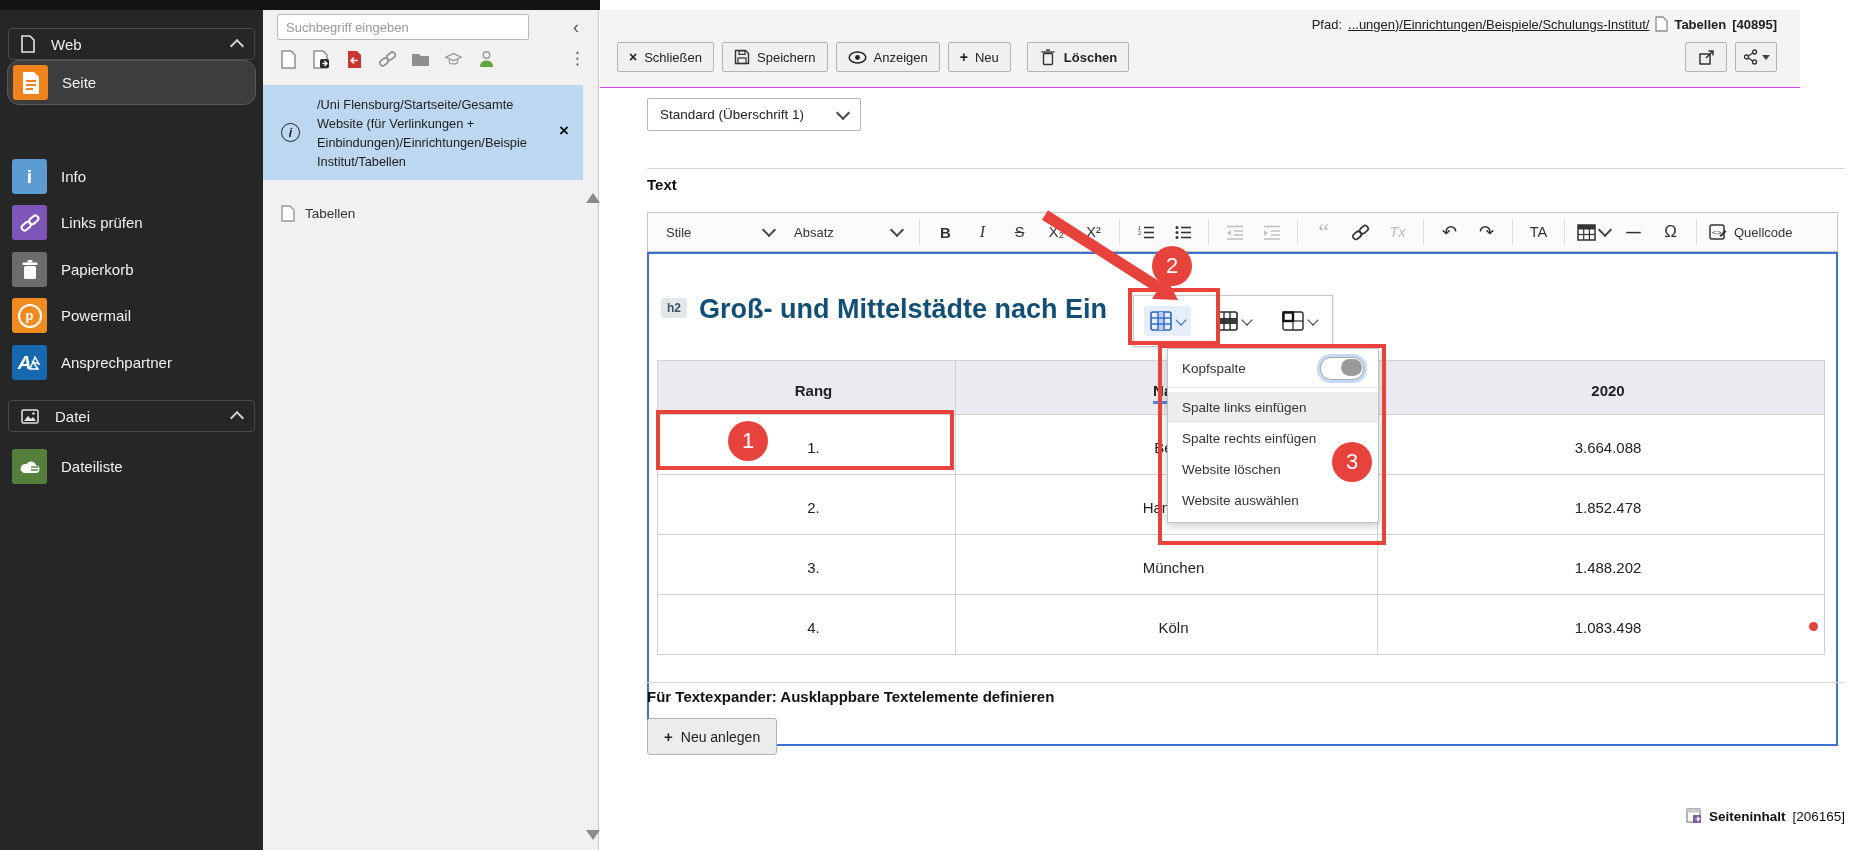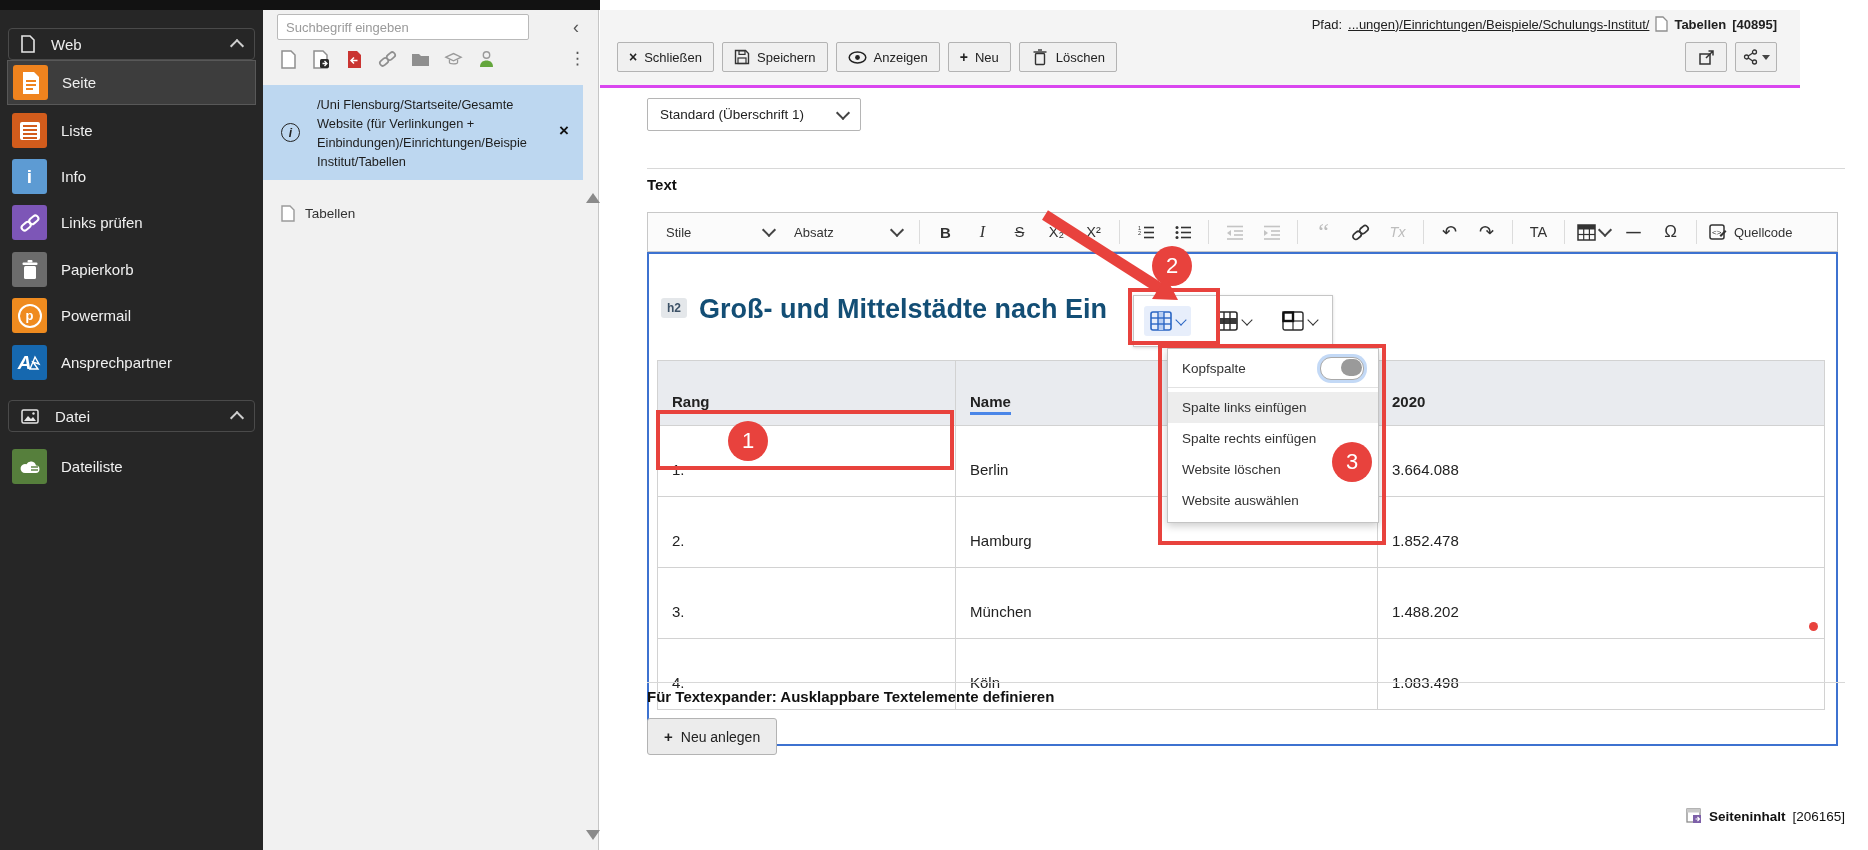--- a/index.html
+++ b/index.html
@@ -4,21 +4,21 @@
 <style>
   html,body{margin:0;padding:0;background:#fff;font-family:"Liberation Sans",sans-serif;}
   #app{position:relative;width:1868px;height:850px;overflow:hidden;background:#fff;}
   
   #topbar{position:absolute;left:0;top:0;width:1868px;height:10px;background:#121212;}
   
   #sidebar{position:absolute;left:0;top:10px;width:263px;height:840px;background:#262626;}
   .side-group{position:absolute;left:8px;width:247px;height:32px;border:1px solid #4a4a4a;border-radius:4px;display:flex;align-items:center;gap:16px;color:#ededed;font-size:15px;box-sizing:border-box;padding:0 12px;}
   .side-group .grow{flex:1;}
   .chev-up{width:8px;height:8px;border-left:2px solid #cfcfcf;border-top:2px solid #cfcfcf;transform:rotate(45deg);margin-top:4px;}
-  .side-item{position:absolute;left:7px;width:249px;height:45px;display:flex;align-items:center;gap:14px;color:#f0f0f0;font-size:15px;box-sizing:border-box;padding-left:5px;border-radius:0;cursor:pointer;}
+  .side-item{position:absolute;left:7px;width:249px;height:45px;display:flex;align-items:center;gap:14px;color:#f0f0f0;font-size:15px;box-sizing:border-box;padding-left:5px;border-radius:12px;cursor:pointer;}
   .side-item.selected{background:#3d3d3d;border:1px solid #585858;}
   .tile{width:35px;height:35px;border-radius:3px;flex:0 0 35px;display:flex;align-items:center;justify-content:center;}
   .t-seite{background:#ef831e}.t-liste{background:#d25c1c}.t-info{background:#5d9bd3}
   .t-links{background:#7d56b7}.t-trash{background:#6c6c6c}.t-power{background:#ef8b1f}
   .t-anspr{background:#1668af}.t-datei{background:#567f3c}
   .circle-p{width:20px;height:20px;border:2px solid #fff;border-radius:50%;display:flex;align-items:center;justify-content:center;color:#fff;font-weight:bold;font-size:13px;}
   .letter-ic{color:#fff;font-weight:bold;font-size:19px;}
   
   #treepanel{position:absolute;left:263px;top:10px;width:336px;height:840px;background:#f1f1f1;border-right:1px solid #c6c6c6;box-sizing:border-box;}
   #treesearch{position:absolute;left:14px;top:4px;width:252px;height:26px;border:1px solid #b9b9b9;border-radius:2px;box-sizing:border-box;padding:0 8px;font-size:13px;color:#333;background:#fff;font-family:"Liberation Sans",sans-serif;}
@@ -29,27 +29,27 @@
   #kebab{position:absolute;left:306px;top:38px;font-size:17px;color:#555;width:16px;text-align:center;cursor:pointer;}
   #treeinfo{position:absolute;left:0;top:75px;width:320px;height:95px;background:#bdd7f0;}
   .info-circle{position:absolute;left:18px;top:38px;width:19px;height:19px;border:1.6px solid #222;border-radius:50%;color:#222;display:flex;align-items:center;justify-content:center;font-size:12px;font-weight:bold;font-style:italic;box-sizing:border-box;}
   .info-text{position:absolute;left:54px;top:10px;width:238px;font-size:12.8px;line-height:19px;color:#1d1d1d;white-space:nowrap;overflow:hidden;}
   .info-close{position:absolute;left:296px;top:36px;border:none;background:transparent;font-size:17px;font-weight:bold;color:#111;cursor:pointer;padding:0;}
   #treenode{position:absolute;left:18px;top:195px;display:flex;align-items:center;gap:10px;font-size:13.5px;color:#333;cursor:pointer;}
   .scroll-up{position:absolute;left:323px;top:183px;width:0;height:0;border-left:7px solid transparent;border-right:7px solid transparent;border-bottom:10px solid #8a8a8a;cursor:pointer;}
   .scroll-down{position:absolute;left:323px;top:820px;width:0;height:0;border-left:7px solid transparent;border-right:7px solid transparent;border-top:10px solid #8a8a8a;cursor:pointer;}
   
   #main{position:absolute;left:600px;top:0;width:1268px;height:850px;background:#fff;}
-  #docheader{position:absolute;left:0;top:10px;width:1200px;height:78px;background:#f4f4f4;border-bottom:3px solid #d946ef;box-sizing:border-box;}
+  #docheader{position:absolute;left:0;top:10px;width:1200px;height:78px;background:#f4f4f4;border-bottom:1px solid #d946ef;box-sizing:border-box;}
   #pathline{position:absolute;right:23px;top:6px;font-size:13px;color:#202020;display:flex;align-items:center;gap:6px;}
   #pathline a{color:#202020;text-decoration:underline;cursor:pointer;}
   #btnrow{position:absolute;left:17px;top:32px;display:flex;gap:8px;}
   .hbtn{height:30px;display:flex;align-items:center;gap:7px;background:#f0f0f0;border:1px solid #b3b3b3;border-radius:2px;font-size:13px;color:#222;padding:0 11px;cursor:pointer;font-family:"Liberation Sans",sans-serif;}
   .hbtn .x{font-weight:bold;font-size:14px;}
-  .hbtn.sep{}
+  .hbtn.sep{margin-left:8px;font-weight:bold;}
   #shortcuts{position:absolute;right:23px;top:32px;display:flex;gap:8px;}
   .sbtn{width:42px;height:30px;display:flex;align-items:center;justify-content:center;gap:4px;background:#f0f0f0;border:1px solid #b3b3b3;border-radius:2px;cursor:pointer;}
   .caret{width:0;height:0;border-left:4px solid transparent;border-right:4px solid transparent;border-top:5px solid #444;}
   #typeselect{position:absolute;left:47px;top:98px;width:214px;height:33px;border:1px solid #b5b5b5;border-radius:2px;background:#fff;display:flex;align-items:center;justify-content:space-between;padding:0 12px;font-size:13.5px;color:#222;box-sizing:border-box;cursor:pointer;}
   .chev-down{width:8px;height:8px;border-right:2px solid #444;border-bottom:2px solid #444;transform:rotate(45deg);margin-top:-4px;}
   .hrline{position:absolute;left:47px;width:1198px;border-top:1px solid #d8d8d8;}
   #textlabel{position:absolute;left:47px;top:176px;font-size:15px;font-weight:bold;color:#111;}
   
   #rte{position:absolute;left:47px;top:212px;width:1191px;height:434px;}
   #rtetoolbar{position:absolute;left:0;top:0;width:1191px;height:40px;background:#fbfbfb;border:1px solid #c8c8c8;box-sizing:border-box;display:flex;align-items:center;padding:0 10px;gap:4px;text-align:right;}
@@ -58,21 +58,21 @@
   .tb{min-width:27px;height:28px;display:flex;align-items:center;justify-content:center;font-size:14.5px;color:#333;cursor:pointer;border-radius:2px;padding:0 3px;}
   .tb.off{color:#bdbdbd;}
   .tb b{font-size:15px;}
   .tb i{font-family:"Liberation Serif",serif;font-size:16px;}
   .tb .strike{text-decoration:line-through;}
   #rtecontent{position:absolute;left:0;top:40px;width:1191px;height:494px;border:2px solid #3d72d0;box-sizing:border-box;background:#fff;}
   .h2badge{background:#e4e7ea;color:#3c5166;font-size:12px;font-weight:bold;border-radius:3px;padding:3px 6px;margin-right:12px;vertical-align:6px;}
   #headingrow{position:absolute;left:12px;top:40px;white-space:nowrap;}
   .heading{font-size:27px;font-weight:bold;color:#134e75;}
   #edittable{position:absolute;left:8px;top:106px;border-collapse:collapse;table-layout:fixed;width:1167px;font-size:15px;color:#222;}
-  #edittable th,#edittable td{border:1px solid #d2d2d2;padding:16px 0 0 14px;text-align:left;font-weight:normal;}
+  #edittable th,#edittable td{border:1px solid #d2d2d2;padding:5px 0 0 14px;text-align:center;font-weight:normal;}
   #edittable th{background:#e9ebef;font-weight:bold;height:48px;}
   #edittable td{height:54px;background:#fff;}
   .name-sel{border-bottom:3px solid #4a86e8;padding-bottom:2px;}
   .resize-dot{position:absolute;left:1160px;top:368px;width:9px;height:9px;border-radius:50%;background:#e8423d;}
   
   #floattoolbar{position:absolute;left:533px;top:295px;width:200px;height:52px;background:#fff;border:1px solid #c6c6c6;box-shadow:0 1px 3px rgba(0,0,0,.15);display:flex;align-items:center;justify-content:space-around;z-index:5;box-sizing:border-box;}
   .ftbtn{display:flex;align-items:center;gap:5px;padding:5px 6px;border-radius:3px;cursor:pointer;}
   .ftbtn.active{background:#e7eefb;}
   .chev-sm{width:7px;height:7px;border-right:1.8px solid #333;border-bottom:1.8px solid #333;transform:rotate(45deg);margin-top:-3px;}
   .ftbtn.active .chev-sm{border-color:#2b66c4;}
@@ -117,34 +117,20 @@
           <svg width="20" height="24" viewBox="0 0 20 24">
             <path d="M2 1h11l5 5v17H2z" fill="#fff"></path>
             <g stroke="#ef831e" stroke-width="2">
               <line x1="5" y1="10" x2="15" y2="10"></line>
               <line x1="5" y1="14" x2="15" y2="14"></line>
               <line x1="5" y1="18" x2="12" y2="18"></line>
             </g>
           </svg>
         </span>
       <span>Seite</span>
-    </div>
-    <div class="side-item" style="top:98px;">
-      <span class="tile t-liste">
-          <svg width="22" height="22" viewBox="0 0 22 22">
-            <rect x="1" y="2" width="20" height="18" rx="2" fill="#fff"></rect>
-            <g stroke="#d25c1c" stroke-width="2">
-              <line x1="4" y1="6" x2="18" y2="6"></line>
-              <line x1="4" y1="10" x2="18" y2="10"></line>
-              <line x1="4" y1="14" x2="18" y2="14"></line>
-              <line x1="4" y1="18" x2="18" y2="18"></line>
-            </g>
-          </svg>
-        </span>
-      <span>Liste</span>
     </div>
     <div class="side-item" style="top:144px;">
       <span class="tile t-info">
           <span class="letter-ic">i</span>
         </span>
       <span>Info</span>
     </div>
     <div class="side-item" style="top:190px;">
       <span class="tile t-links">
           <svg width="22" height="22" viewBox="0 0 22 22">

